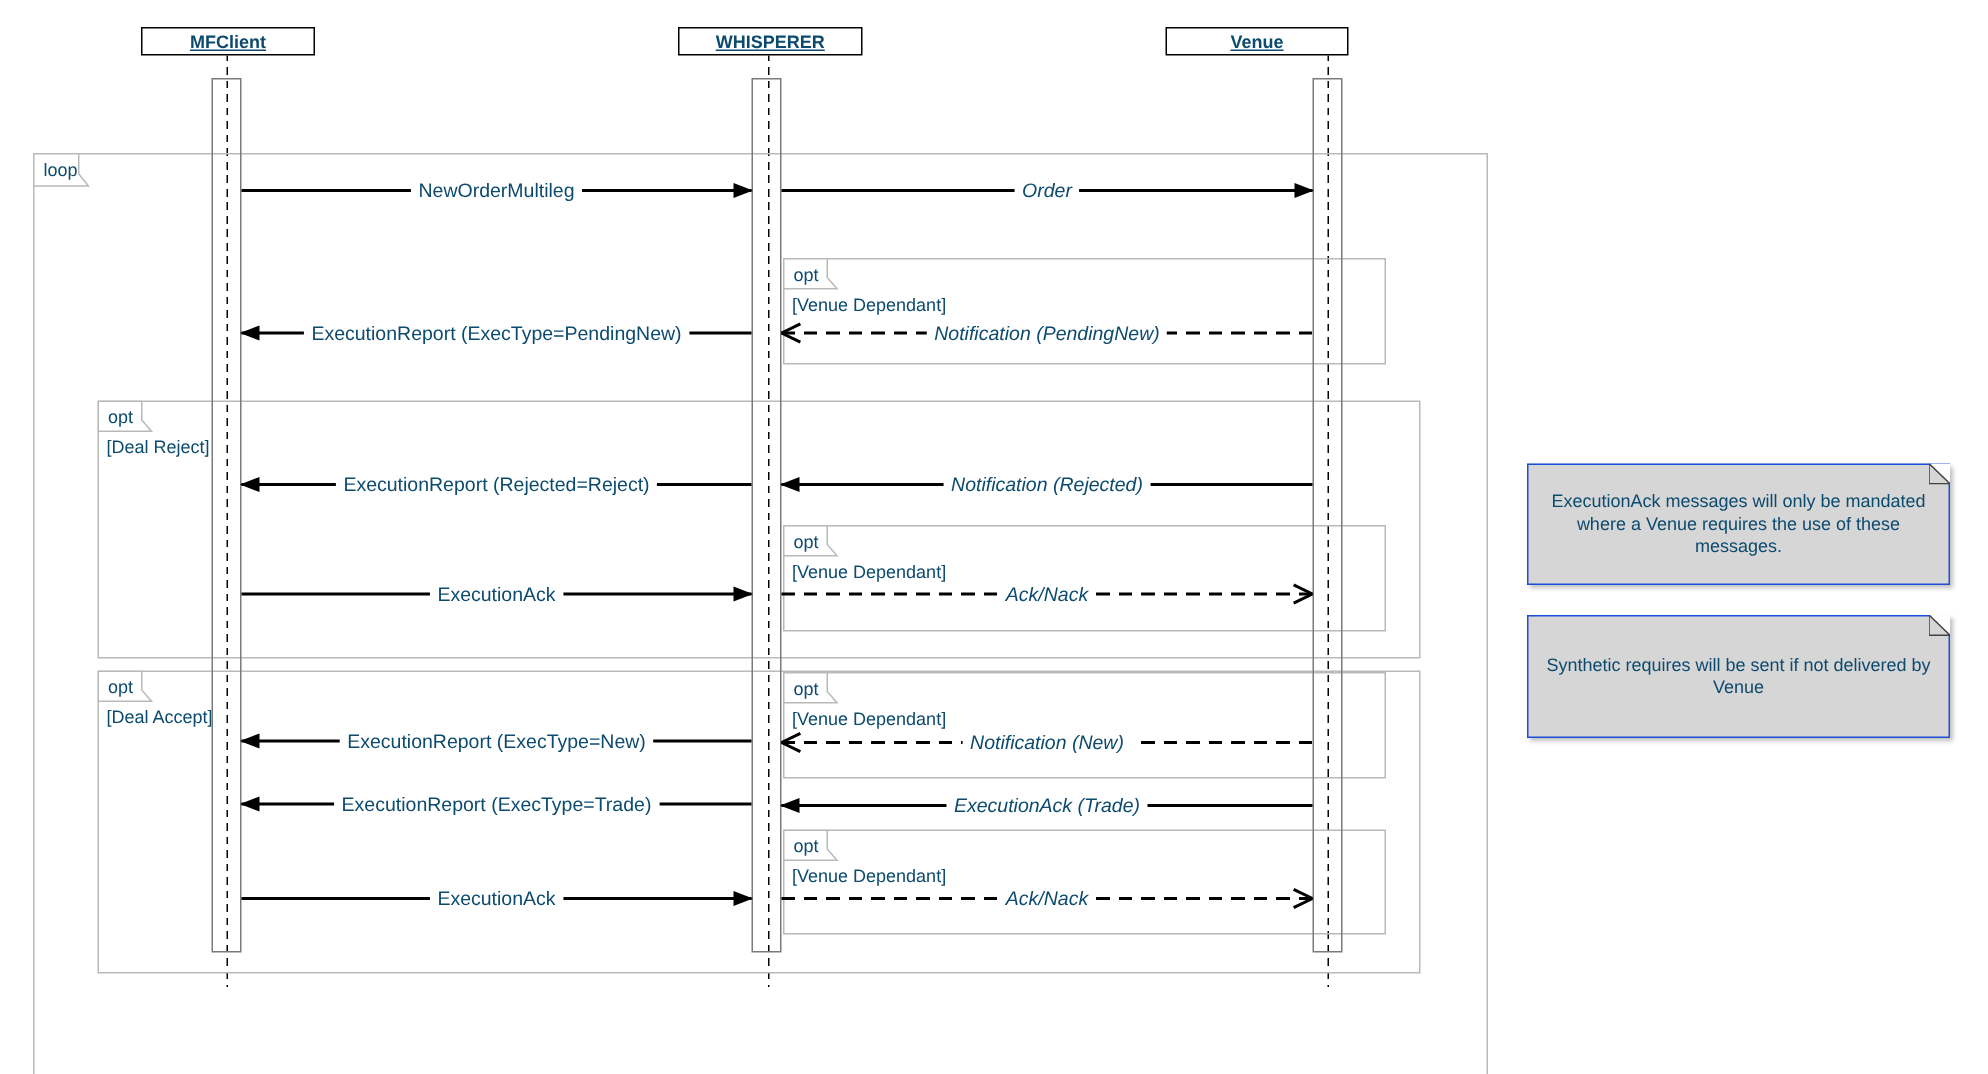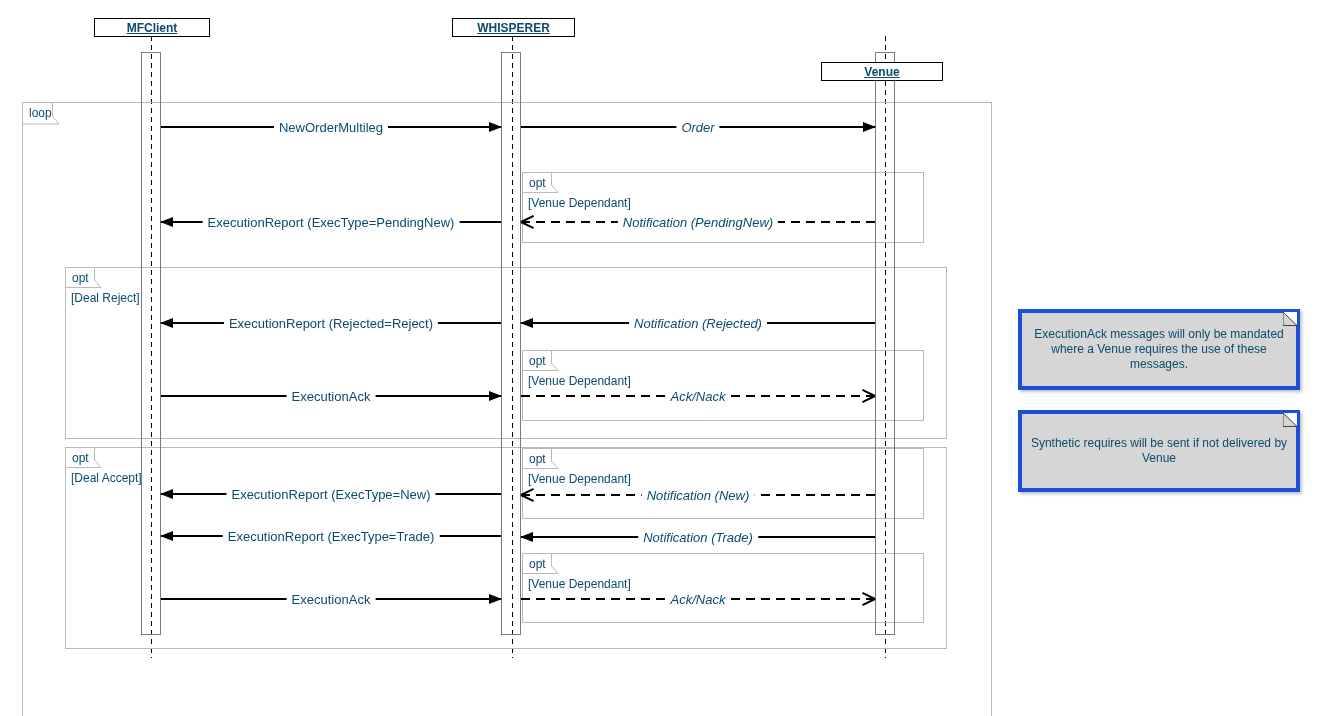--- a/index.html
+++ b/index.html
@@ -41,42 +41,42 @@
   .ah-open-left{position:absolute;left:0;top:1px;width:15px;height:0;}
   .ah-open-left::before,.ah-open-left::after{content:"";position:absolute;left:0;top:-1px;
       width:14px;height:2px;background:#000;transform-origin:0 50%;}
   .ah-open-left::before{transform:rotate(26deg);}
   .ah-open-left::after{transform:rotate(-26deg);}
   .mlabel{position:absolute;left:50%;top:1px;transform:translate(-50%,-50%);
           background:#fff;padding:0 5px;font-size:13px;white-space:nowrap;}
   .mlabel.it{font-style:italic;}
 
   
-  .note{position:absolute;width:282px;background:#d6d6d6;border:4px solid #1d4ed8;
+  .note{position:absolute;width:282px;background:#d6d6d6;border:1px solid #1d4ed8;
         box-shadow:2px 2px 3px rgba(0,0,0,0.25);box-sizing:border-box;
         display:flex;align-items:center;justify-content:center;text-align:center;
         font-size:12px;line-height:15px;padding:2px 6px;z-index:4;}
   .fold{position:absolute;top:-1px;right:-1px;}
 </style>
 </head>
 <body>
 
 <div class="stage">
 
   <div class="lifeline" style="left:151px;"></div>
   <div class="lifeline" style="left:512px;"></div>
   <div class="lifeline" style="left:885px;"></div>
 
   <div class="actor" style="left:94px;width:114px;">
     <span>MFClient</span>
   </div>
   <div class="actor" style="left:452px;width:121px;">
     <span>WHISPERER</span>
   </div>
-  <div class="actor" style="left:821px;width:120px;margin-top:44px;">
+  <div class="actor" style="left:777px;width:120px;">
     <span>Venue</span>
   </div>
 
   <div class="frame" style="left:22px;top:73px;width:968px;height:619px;margin-top:29px;">
     <svg class="tabsvg" width="40" height="23">
       <path d="M0.5 0.5 H30.5 V14 L37 22 H0.5 Z" fill="#ffffff" stroke="#b9b9b9"></path>
     </svg>
     <span class="tablabel">loop</span>
   </div>
 
@@ -194,21 +194,21 @@
 
   <div class="msg" style="left:161px;top:535px;width:340px;">
     <div class="mline"></div>
     <div class="ah-filled-left"></div>
     <span class="mlabel">ExecutionReport (ExecType=Trade)</span>
   </div>
 
   <div class="msg" style="left:521px;top:536px;width:354px;">
     <div class="mline"></div>
     <div class="ah-filled-left"></div>
-    <span class="mlabel it">Notification (Trade)</span>
+    <span class="mlabel it">ExecutionAck (Trade)</span>
   </div>
 
   <div class="msg" style="left:161px;top:598px;width:340px;">
     <div class="mline"></div>
     <div class="ah-filled-right"></div>
     <span class="mlabel">ExecutionAck</span>
   </div>
 
   <div class="msg" style="left:521px;top:598px;width:354px;">
     <div class="mline dashed"></div>

